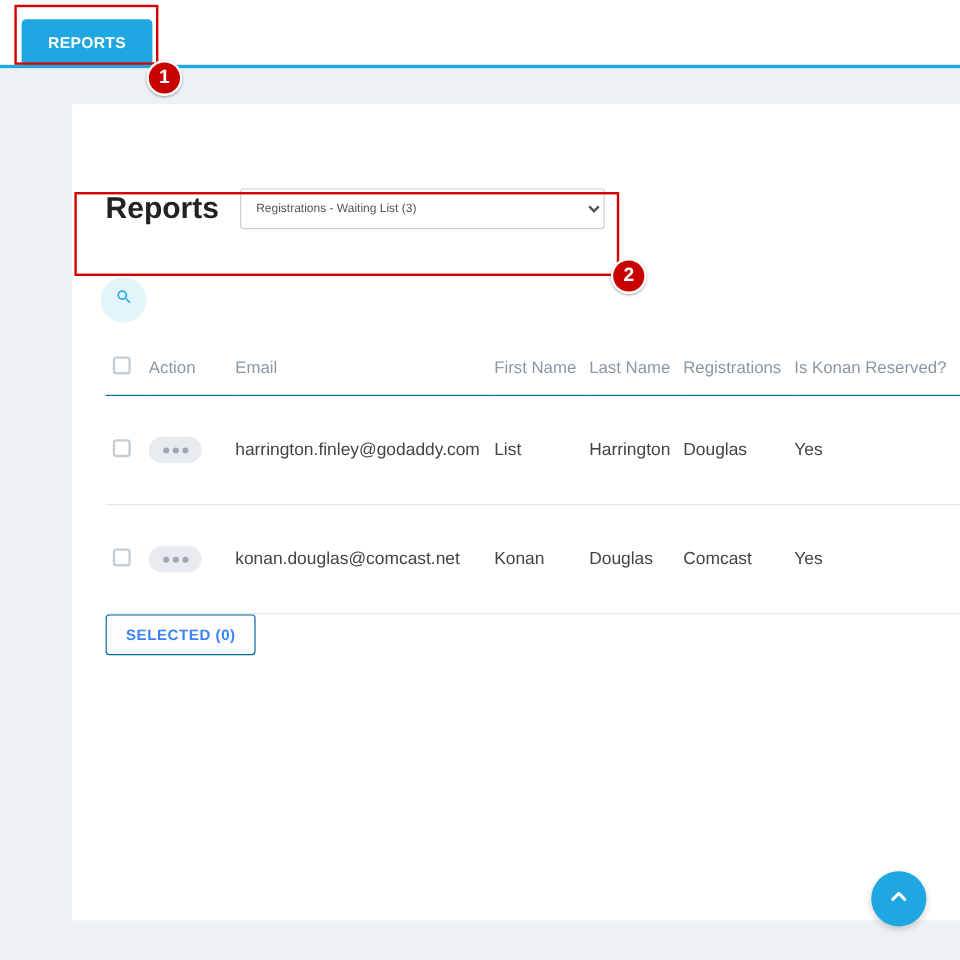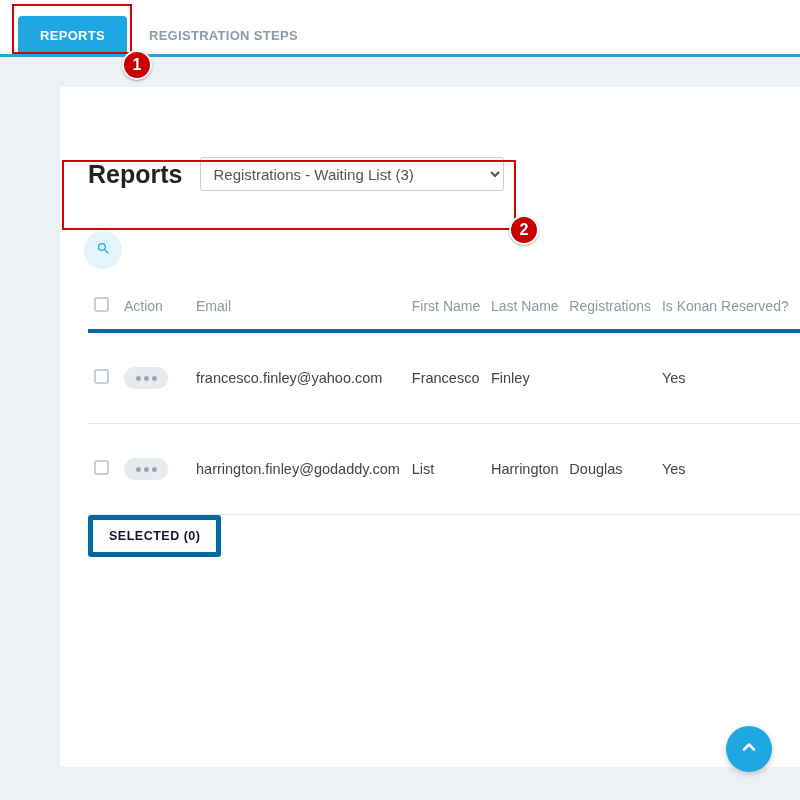--- a/index.html
+++ b/index.html
@@ -86,21 +86,21 @@
     margin-bottom: 40px;
   }
   .title-row h2 {
     font-size: 25px;
     font-weight: 700;
     color: #222;
   }
   .report-select {
     width: 304px;
     height: 34px;
-    font-size: 15px;
+    font-size: 10px;
     color: #555;
     padding: 4px 8px;
     border: 1px solid #c9d0d6;
     border-radius: 3px;
     background: #fff;
     cursor: pointer;
   }
 
   
   .annot-box-2 {
@@ -131,21 +131,21 @@
     width: 100%;
     border-collapse: collapse;
     font-size: 14.5px;
   }
   .grid th {
     text-align: left;
     font-weight: 500;
     color: #8b98a4;
     font-size: 14px;
     padding: 6px 10px 14px 0;
-    border-bottom: 4px solid #0369a1;
+    border-bottom: 1px solid #0369a1;
     white-space: nowrap;
   }
   .grid td {
     padding: 34px 10px 34px 0;
     border-bottom: 1px solid #e5e9ec;
     vertical-align: middle;
     color: #444;
     white-space: nowrap;
   }
   .grid th:first-child, .grid td:first-child { width: 36px; padding-left: 6px; }
@@ -175,23 +175,23 @@
     background: #9aa6b1;
     border-radius: 50%;
   }
 
   .footer-text {
     font-size: 15px;
     color: #9aa6b1;
     padding: 22px 0 18px 2px;
   }
   .selected-btn {
-    border: 5px solid #0369a1;
+    border: 1px solid #0369a1;
     background: #fdfdfd;
-    color: #0f172a;
+    color: #3b82f6;
     font-size: 12.5px;
     font-weight: 700;
     letter-spacing: 0.5px;
     padding: 9px 16px;
     border-radius: 3px;
     cursor: pointer;
   }
 
   
   .fab {
@@ -206,21 +206,20 @@
     cursor: pointer;
     box-shadow: 0 2px 6px rgba(0,0,0,0.2);
   }
   .fab svg { stroke: #fff; }
 </style>
 </head>
 <body>
 
 <div class="tabbar">
   <div class="tab active">REPORTS</div>
-  <div class="tab">REGISTRATION STEPS</div>
 </div>
 
 <div class="annot-box-1"></div>
 <div class="callout callout-1">1</div>
 
 <div class="backdrop">
   <div class="card">
 
     <div class="title-row">
       <h2>Reports</h2>
@@ -250,37 +249,37 @@
         </tr>
       </thead>
       <tbody>
         <tr>
           <td><span class="chk"></span></td>
           <td><span class="row-actions">
                 <span class="dot"></span>
                 <span class="dot"></span>
                 <span class="dot"></span>
               </span></td>
-          <td>francesco.finley@yahoo.com</td>
-          <td>Francesco</td>
-          <td>Finley</td>
-          <td></td>
+          <td>harrington.finley@godaddy.com</td>
+          <td>List</td>
+          <td>Harrington</td>
+          <td>Douglas</td>
           <td>Yes</td>
         </tr>
         <tr>
           <td><span class="chk"></span></td>
           <td><span class="row-actions">
                 <span class="dot"></span>
                 <span class="dot"></span>
                 <span class="dot"></span>
               </span></td>
-          <td>harrington.finley@godaddy.com</td>
-          <td>List</td>
-          <td>Harrington</td>
+          <td>konan.douglas@comcast.net</td>
+          <td>Konan</td>
           <td>Douglas</td>
+          <td>Comcast</td>
           <td>Yes</td>
         </tr>
       </tbody>
     </table>
 
     <button class="selected-btn">SELECTED (0)</button>
   </div>
 </div>
 
 <div class="annot-box-2"></div>

